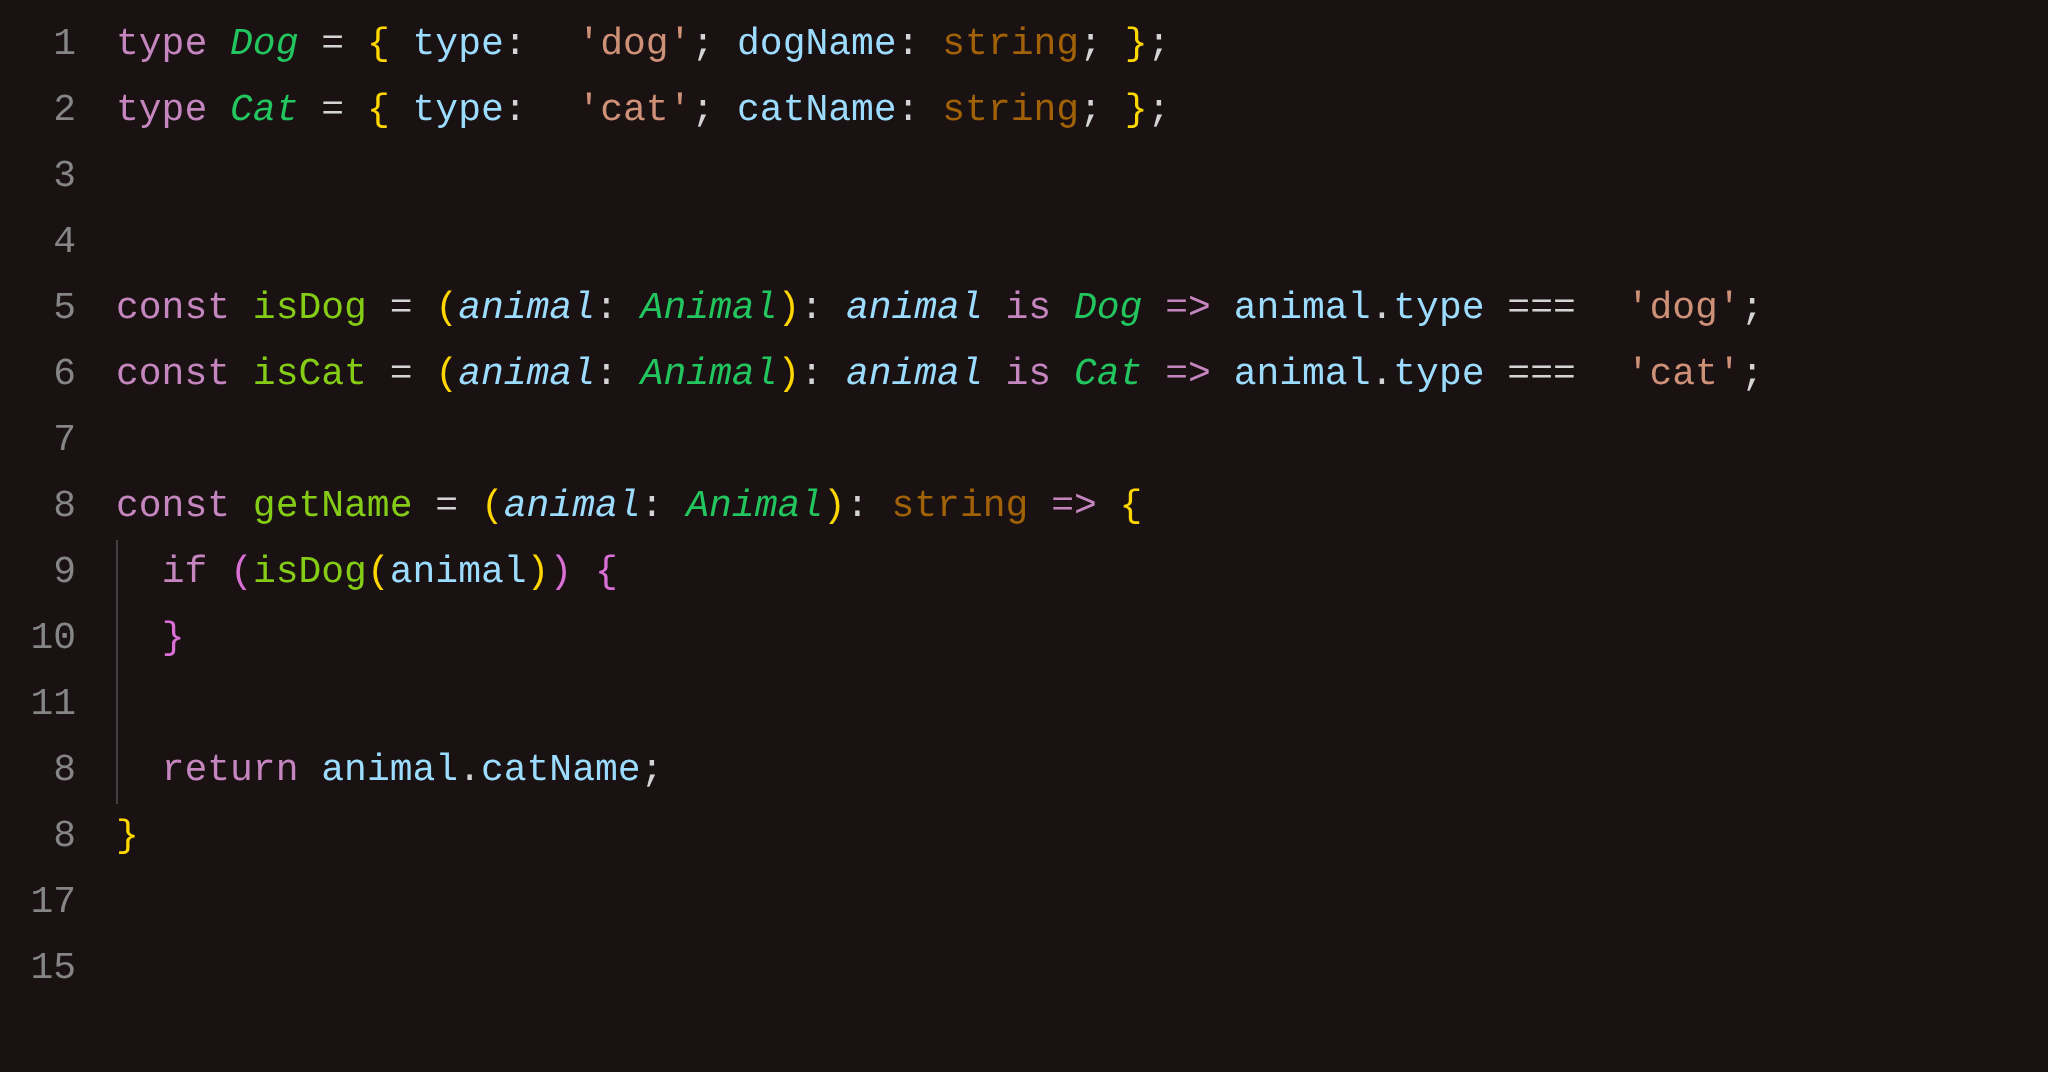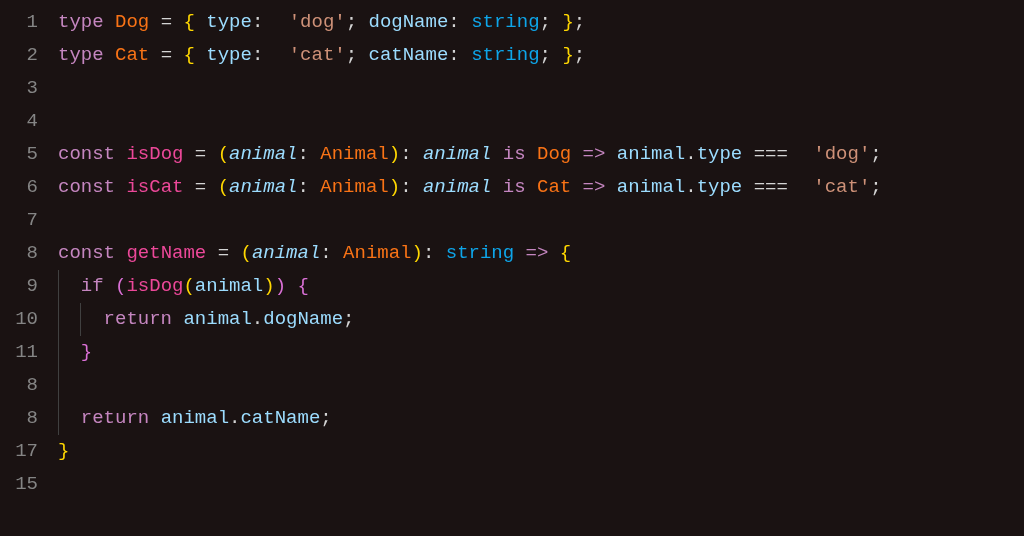--- a/index.html
+++ b/index.html
@@ -39,31 +39,31 @@
       position: relative;
     }
     .indent-guide {
       border-left: 1px solid #404040;
       position: absolute;
       top: 0;
       bottom: 0;
     }
     
     .kw { color: #c586c0; }           
-    .typename { color: #f97316; }
+    .typename { color: #22c55e; font-style: italic; }
     .prop { color: #9cdcfe; }
     .propdecl { color: #9cdcfe; }
     .str { color: #ce9178; margin-left: 14px; }          
     .punct { color: #d4d4d4; }
     .brace { color: #ffd700; }
     .brace2 { color: #da70d6; }
     .paren1 { color: #ffd700; }
     .param { color: #9cdcfe; font-style: italic; }
-    .fn { color: #ec4899; }
-    .primtype { color: #0ea5e9; }
+    .fn { color: #84cc16; }
+    .primtype { color: #a16207; }
     .arrow { color: #c586c0; }
     .eq { color: #d4d4d4; }
   </style>
 </head>
 <body>
 
 <div class="gutter">
   <div class="lineno">1</div>
   <div class="lineno">2</div>
   <div class="lineno">3</div>
@@ -94,21 +94,20 @@
   <div class="line"><span class="kw">const</span><span> </span><span class="fn">isDog</span><span> </span><span class="eq">=</span><span> </span><span class="paren1">(</span><span class="param">animal</span><span class="punct">:</span><span> </span><span class="typename">Animal</span><span class="paren1">)</span><span class="punct">:</span><span> </span><span class="param">animal</span><span> </span><span class="kw">is</span><span> </span><span class="typename">Dog</span><span> </span><span class="arrow">=&gt;</span><span> </span><span class="prop">animal</span><span class="punct">.</span><span class="prop">type</span><span> </span><span class="eq">===</span><span> </span><span class="str">'dog'</span><span class="punct">;</span></div>
 
   <div class="line"><span class="kw">const</span><span> </span><span class="fn">isCat</span><span> </span><span class="eq">=</span><span> </span><span class="paren1">(</span><span class="param">animal</span><span class="punct">:</span><span> </span><span class="typename">Animal</span><span class="paren1">)</span><span class="punct">:</span><span> </span><span class="param">animal</span><span> </span><span class="kw">is</span><span> </span><span class="typename">Cat</span><span> </span><span class="arrow">=&gt;</span><span> </span><span class="prop">animal</span><span class="punct">.</span><span class="prop">type</span><span> </span><span class="eq">===</span><span> </span><span class="str">'cat'</span><span class="punct">;</span></div>
 
   <div class="line"></div>
 
   <div class="line"><span class="kw">const</span><span> </span><span class="fn">getName</span><span> </span><span class="eq">=</span><span> </span><span class="paren1">(</span><span class="param">animal</span><span class="punct">:</span><span> </span><span class="typename">Animal</span><span class="paren1">)</span><span class="punct">:</span><span> </span><span class="primtype">string</span><span> </span><span class="arrow">=&gt;</span><span> </span><span class="brace">{</span></div>
 
   <div class="line"><span class="indent-guide" style="left:0px"></span><span>  </span><span class="kw">if</span><span> </span><span class="brace2">(</span><span class="fn">isDog</span><span class="paren1">(</span><span class="prop">animal</span><span class="paren1">)</span><span class="brace2">)</span><span> </span><span class="brace2">{</span></div>
 
-  <div class="line"><span class="indent-guide" style="left:0px"></span><span class="indent-guide" style="left:22px"></span><span>    </span><span class="kw">return</span><span> </span><span class="prop">animal</span><span class="punct">.</span><span class="prop">dogName</span><span class="punct">;</span></div>
 
   <div class="line"><span class="indent-guide" style="left:0px"></span><span>  </span><span class="brace2">}</span></div>
 
   <div class="line"><span class="indent-guide" style="left:0px"></span></div>
 
   <div class="line"><span class="indent-guide" style="left:0px"></span><span>  </span><span class="kw">return</span><span> </span><span class="prop">animal</span><span class="punct">.</span><span class="prop">catName</span><span class="punct">;</span></div>
 
   <div class="line"><span class="brace">}</span></div>
 </div>
 

